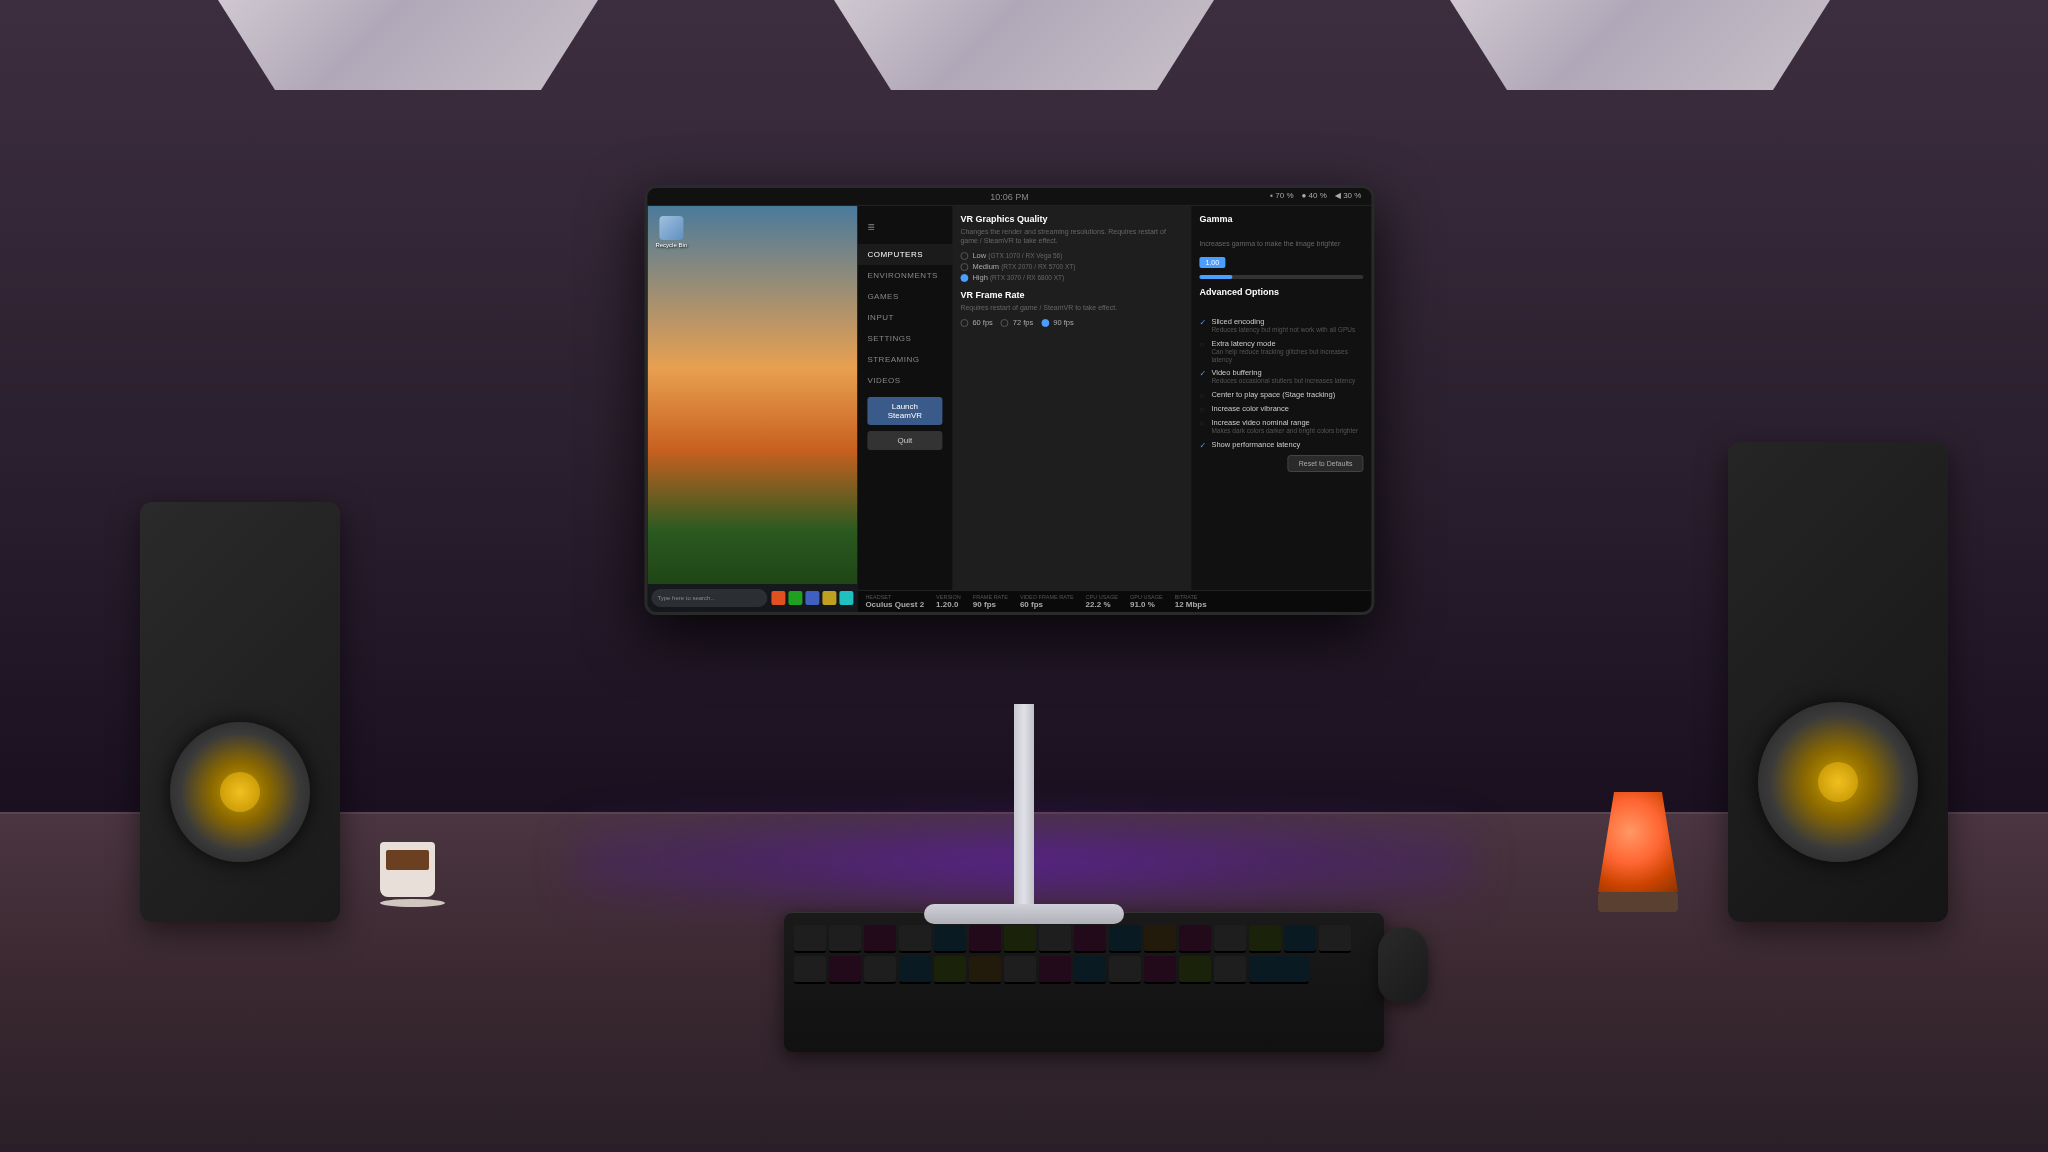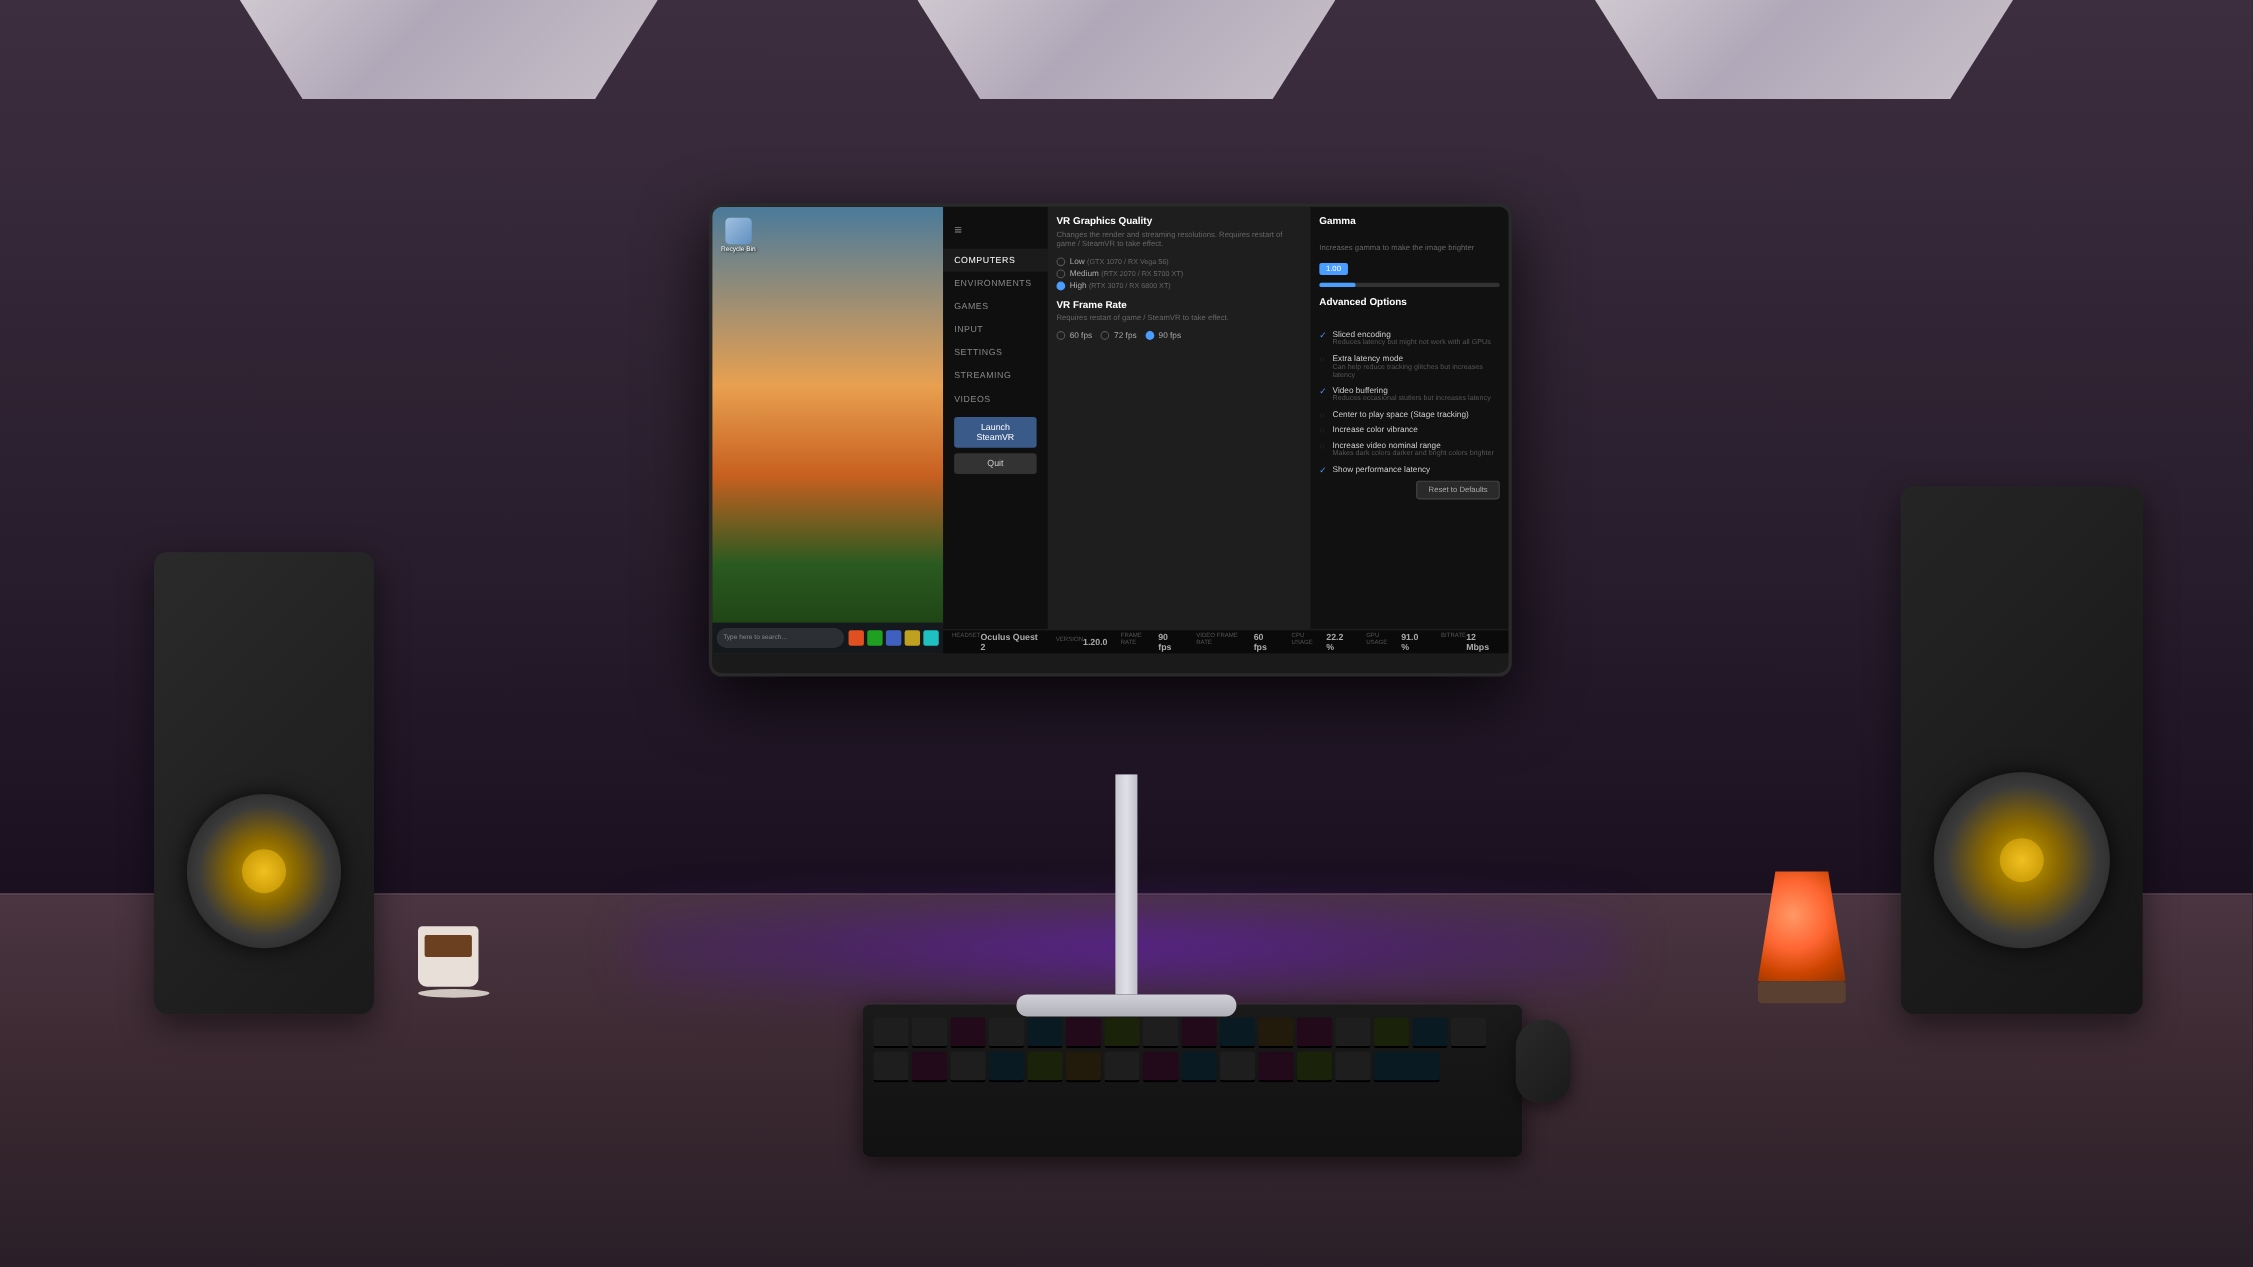--- a/index.html
+++ b/index.html
@@ -491,21 +491,21 @@
       height: 22px;
       background: #0a0a0a;
       display: flex;
       align-items: center;
       padding: 0 8px;
       gap: 12px;
       border-top: 1px solid #222;
     }
     .status-item {
       display: flex;
-      flex-direction: row;
+      flex-direction: column;
     }
     .status-label {
       font-size: 5.5px;
       color: #555;
       text-transform: uppercase;
     }
     .status-value {
       font-size: 8px;
       color: #aaa;
       font-weight: bold;
@@ -611,20 +611,28 @@
     <div class="cup-liquid"></div>
   </div>
   <div class="cup-saucer"></div>
 </div>
 
 <div class="monitor-stand-neck"></div>
 <div class="monitor-stand-base"></div>
 
 <div class="monitor">
 
+  <div class="monitor-topbar">
+    <span>10:06 PM</span>
+    <div class="monitor-topbar-right">
+      <span>▪ 70 %</span>
+      <span>● 40 %</span>
+      <span>◀ 30 %</span>
+    </div>
+  </div>
 
   <div class="monitor-screen">
 
     <div class="win-desktop">
       <div class="win-desktop-bg"></div>
       <div class="win-desktop-icon">
         <div class="win-desktop-icon-img"></div>
         <div class="win-desktop-icon-label">Recycle Bin</div>
       </div>
       <div class="win-taskbar">

